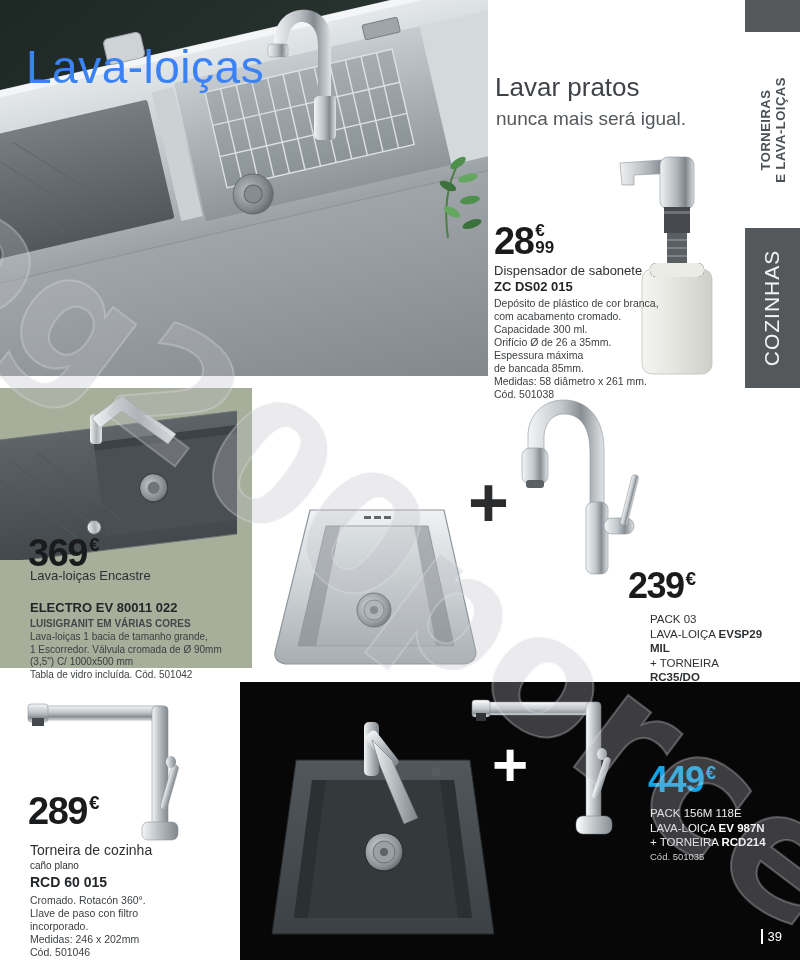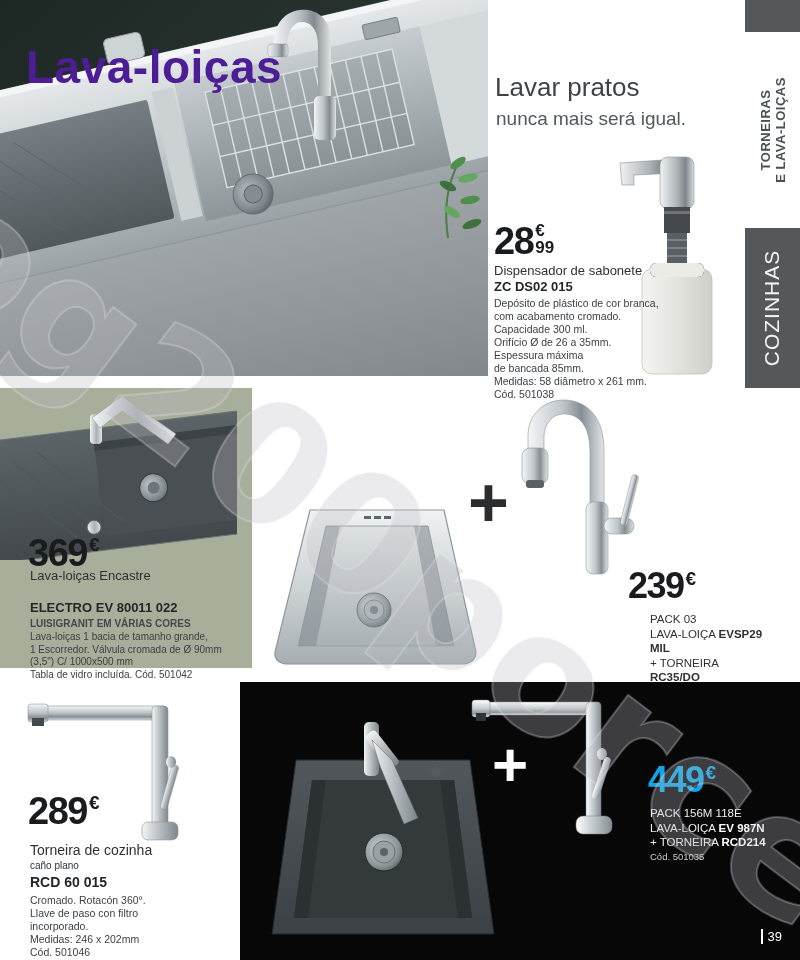--- a/index.html
+++ b/index.html
@@ -7,21 +7,21 @@
   .page {
     position:relative; width:800px; height:960px; margin:0 auto;
     background:#ffffff; overflow:hidden;
     font-family:"Liberation Sans", sans-serif; color:#2e3134;
   }
   .abs { position:absolute; }
 
   
   .hero { left:0; top:0; width:488px; height:376px; overflow:hidden; }
   .hero-title {
-    left:26px; top:40px; font-size:46px; font-weight:700; color:#4c1d95;
+    left:26px; top:40px; font-size:46px; font-weight:400; color:#3b82f6;
     letter-spacing:0.5px; z-index:5;
   }
 
   
   .rail-top { left:745px; top:0; width:55px; height:32px; background:#54585b; }
   .rail-mid { left:745px; top:32px; width:55px; height:196px; background:#ffffff;
     display:flex; align-items:center; justify-content:center; }
   .rail-mid-inner { transform:rotate(-90deg); white-space:nowrap; text-align:center;
     font-size:13px; font-weight:700; color:#4b5054; line-height:15px; letter-spacing:0.5px; }
   .rail-bottom { left:745px; top:228px; width:55px; height:160px; background:#54585b;

